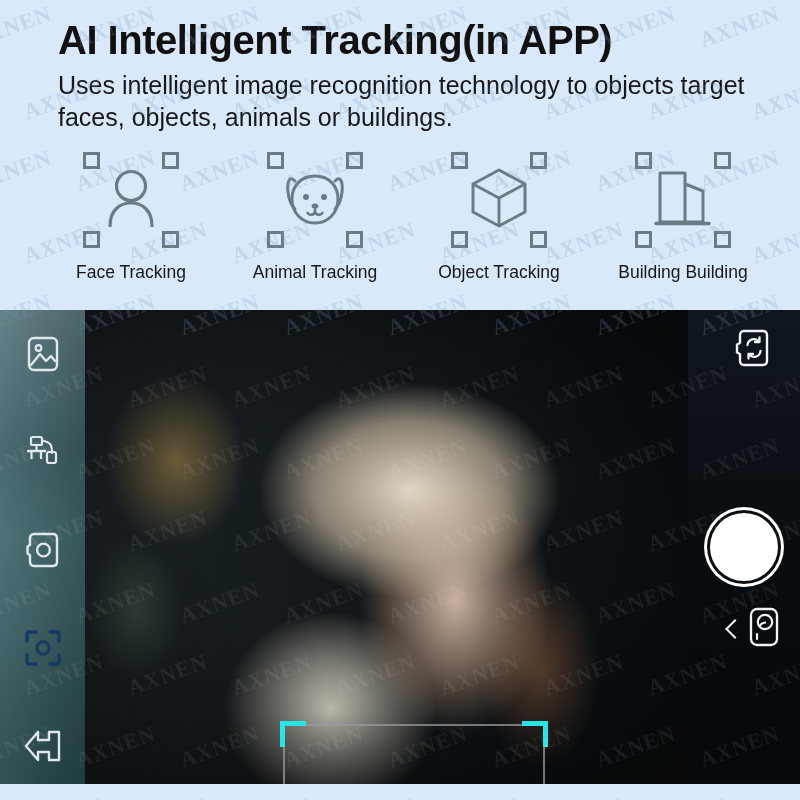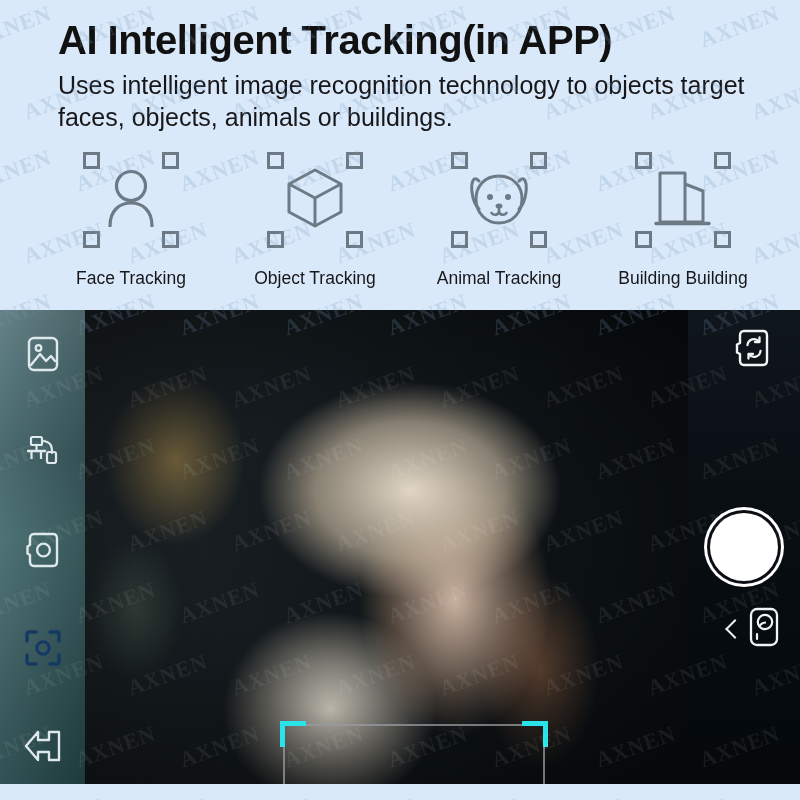--- a/index.html
+++ b/index.html
@@ -70,21 +70,21 @@
   }
   .cnr.tl { left: 0; top: 0; border-right: none; border-bottom: none; }
   .cnr.tr { right: 0; top: 0; border-left: none; border-bottom: none; }
   .cnr.bl { left: 0; bottom: 0; border-right: none; border-top: none; }
   .cnr.br { right: 0; bottom: 0; border-left: none; border-top: none; }
   .glyph {
     position: absolute; left: 50%; top: 50%;
     transform: translate(-50%, -50%);
   }
   .track-label {
-    margin-top: 20px;
+    margin-top: 14px;
     font-size: 17.5px; color: #17171a; white-space: nowrap;
   }
 
   
   .camera {
     position: absolute; left: 0; top: 310px;
     width: 800px; height: 474px;
     overflow: hidden;
     z-index: 5;
   }
@@ -196,37 +196,20 @@
           <span class="cnr bl"></span>
           <span class="cnr br"></span>
           <span class="glyph">
             <svg width="56" height="58" viewBox="0 0 56 58">
               <circle cx="28" cy="17" r="14.5" fill="none" stroke="#6d7a85" stroke-width="3.2"></circle>
               <path d="M7 57 C7 41 17 34 28 34 C39 34 49 41 49 57" fill="none" stroke="#6d7a85" stroke-width="3.2" stroke-linecap="round"></path>
             </svg>
           </span>
         </div>
         <div class="track-label">Face Tracking</div>
-      </div>
-
-      <div class="track-item">
-        <div class="bracket-box">
-          <span class="cnr tl"></span>
-          <span class="cnr tr"></span>
-          <span class="cnr bl"></span>
-          <span class="cnr br"></span>
-          <span class="glyph">
-            <svg width="60" height="62" viewBox="0 0 60 62">
-              <path d="M30 3 L56 17 L56 45 L30 59 L4 45 L4 17 Z" fill="none" stroke="#6d7a85" stroke-width="3" stroke-linejoin="round"></path>
-              <path d="M4 17 L30 31 L56 17" fill="none" stroke="#6d7a85" stroke-width="3" stroke-linejoin="round"></path>
-              <path d="M30 31 L30 59" fill="none" stroke="#6d7a85" stroke-width="3"></path>
-            </svg>
-          </span>
-        </div>
-        <div class="track-label">Object Tracking</div>
       </div>
 
       <div class="track-item">
         <div class="bracket-box">
           <span class="cnr tl"></span>
           <span class="cnr tr"></span>
           <span class="cnr bl"></span>
           <span class="cnr br"></span>
           <span class="glyph">
             <svg width="66" height="60" viewBox="0 0 66 60">
@@ -234,20 +217,37 @@
               <path d="M53 13 C59 6 61 16 60 24 C59 33 56 38 53 41" fill="none" stroke="#6d7a85" stroke-width="3" stroke-linejoin="round" stroke-linecap="round"></path>
               <path d="M33 8 C48 8 56 19 56 31 C56 45 46 55 33 55 C20 55 10 45 10 31 C10 19 18 8 33 8 Z" fill="none" stroke="#6d7a85" stroke-width="3"></path>
               <circle cx="24" cy="29" r="3" fill="#6d7a85"></circle>
               <circle cx="42" cy="29" r="3" fill="#6d7a85"></circle>
               <ellipse cx="33" cy="38" rx="3.4" ry="2.6" fill="#6d7a85"></ellipse>
               <path d="M33 41 L33 43 M33 43 C33 47 28 48 25.5 45 M33 43 C33 47 38 48 40.5 45" fill="none" stroke="#6d7a85" stroke-width="2.6" stroke-linecap="round"></path>
             </svg>
           </span>
         </div>
         <div class="track-label">Animal Tracking</div>
+      </div>
+
+      <div class="track-item">
+        <div class="bracket-box">
+          <span class="cnr tl"></span>
+          <span class="cnr tr"></span>
+          <span class="cnr bl"></span>
+          <span class="cnr br"></span>
+          <span class="glyph">
+            <svg width="60" height="62" viewBox="0 0 60 62">
+              <path d="M30 3 L56 17 L56 45 L30 59 L4 45 L4 17 Z" fill="none" stroke="#6d7a85" stroke-width="3" stroke-linejoin="round"></path>
+              <path d="M4 17 L30 31 L56 17" fill="none" stroke="#6d7a85" stroke-width="3" stroke-linejoin="round"></path>
+              <path d="M30 31 L30 59" fill="none" stroke="#6d7a85" stroke-width="3"></path>
+            </svg>
+          </span>
+        </div>
+        <div class="track-label">Object Tracking</div>
       </div>
 
       <div class="track-item">
         <div class="bracket-box">
           <span class="cnr tl"></span>
           <span class="cnr tr"></span>
           <span class="cnr bl"></span>
           <span class="cnr br"></span>
           <span class="glyph">
             <svg width="58" height="60" viewBox="0 0 58 60">

